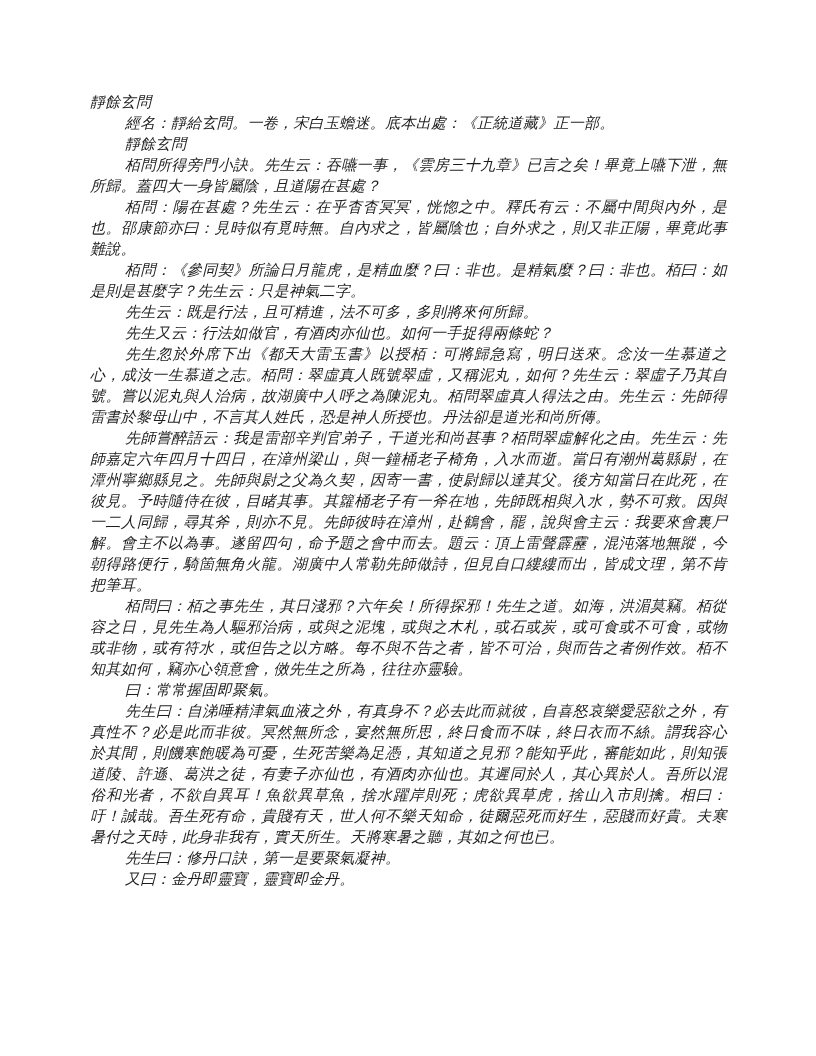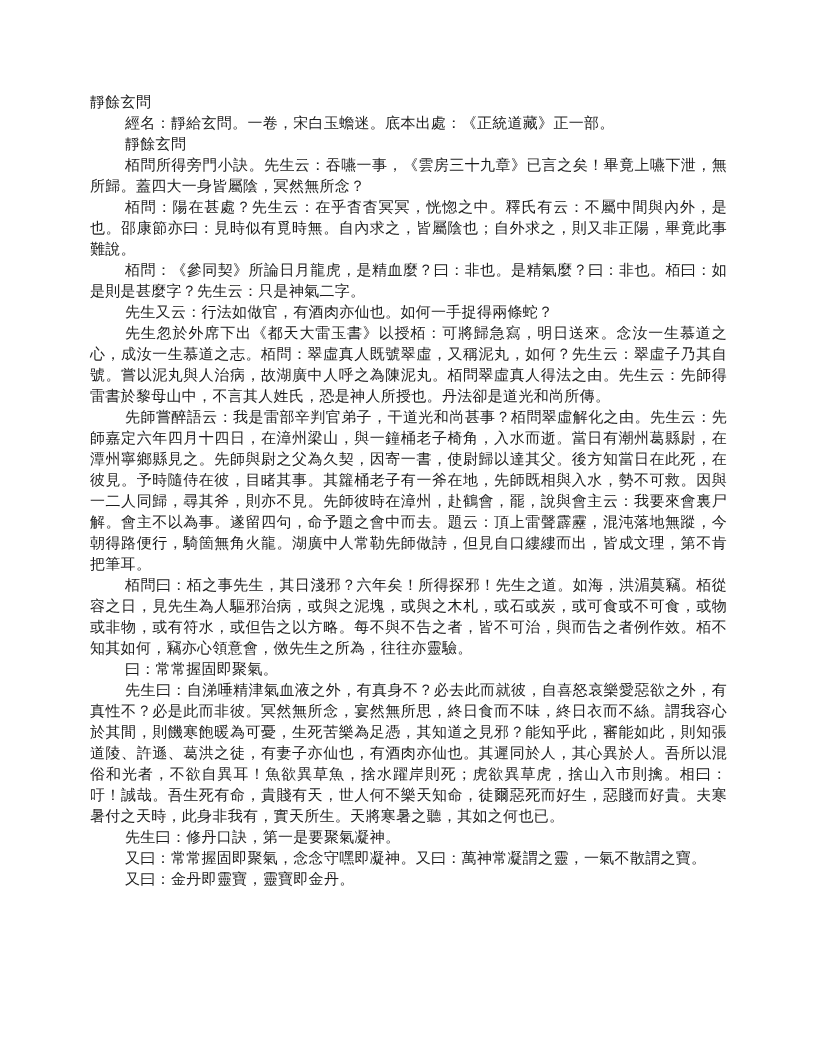--- a/index.html
+++ b/index.html
@@ -24,38 +24,39 @@
     line-height: 21px;
     letter-spacing: 0.3px;
     text-align: justify;
     text-justify: inter-ideograph;
   }
   .para {
     margin: 0;
     padding: 0;
     text-indent: 35px;
     word-break: break-all;
+    font-style: italic;
   }
   .para.no-indent {
     text-indent: 0;
   }
 </style>
 </head>
 <body>
 
 <div class="page">
   <p class="para no-indent">靜餘玄問</p>
   <p class="para">經名：靜給玄問。一卷，宋白玉蟾迷。底本出處：《正統道藏》正一部。</p>
   <p class="para">靜餘玄問</p>
-  <p class="para">栢問所得旁門小訣。先生云：吞嚥一事，《雲房三十九章》已言之矣！畢竟上嚥下泄，無所歸。蓋四大一身皆屬陰，冥然無所念？</p>
+  <p class="para">栢問所得旁門小訣。先生云：吞嚥一事，《雲房三十九章》已言之矣！畢竟上嚥下泄，無所歸。蓋四大一身皆屬陰，且道陽在甚處？</p>
   <p class="para">栢問：陽在甚處？先生云：在乎杳杳冥冥，恍惚之中。釋氏有云：不屬中間與內外，是也。邵康節亦曰：見時似有覓時無。自內求之，皆屬陰也；自外求之，則又非正陽，畢竟此事難說。</p>
   <p class="para">栢問：《參同契》所論日月龍虎，是精血麼？曰：非也。是精氣麼？曰：非也。栢曰：如是則是甚麼字？先生云：只是神氣二字。</p>
+  <p class="para">先生云：既是行法，且可精進，法不可多，多則將來何所歸。</p>
   <p class="para">先生又云：行法如做官，有酒肉亦仙也。如何一手捉得兩條蛇？</p>
   <p class="para">先生忽於外席下出《都天大雷玉書》以授栢：可將歸急寫，明日送來。念汝一生慕道之心，成汝一生慕道之志。栢問：翠虛真人既號翠虛，又稱泥丸，如何？先生云：翠虛子乃其自號。嘗以泥丸與人治病，故湖廣中人呼之為陳泥丸。栢問翠虛真人得法之由。先生云：先師得雷書於黎母山中，不言其人姓氏，恐是神人所授也。丹法卻是道光和尚所傳。</p>
   <p class="para">先師嘗醉語云：我是雷部辛判官弟子，干道光和尚甚事？栢問翠虛解化之由。先生云：先師嘉定六年四月十四日，在漳州梁山，與一鐘桶老子椅角，入水而逝。當日有潮州葛縣尉，在潭州寧鄉縣見之。先師與尉之父為久契，因寄一書，使尉歸以達其父。後方知當日在此死，在彼見。予時隨侍在彼，目睹其事。其籮桶老子有一斧在地，先師既相與入水，勢不可救。因與一二人同歸，尋其斧，則亦不見。先師彼時在漳州，赴鶴會，罷，說與會主云：我要來會裏尸解。會主不以為事。遂留四句，命予題之會中而去。題云：頂上雷聲霹靂，混沌落地無蹤，今朝得路便行，騎箇無角火龍。湖廣中人常勒先師做詩，但見自口縷縷而出，皆成文理，第不肯把筆耳。</p>
   <p class="para">栢問曰：栢之事先生，其日淺邪？六年矣！所得探邪！先生之道。如海，洪湄莫竊。栢從容之日，見先生為人驅邪治病，或與之泥塊，或與之木札，或石或炭，或可食或不可食，或物或非物，或有符水，或但告之以方略。每不與不告之者，皆不可治，與而告之者例作效。栢不知其如何，竊亦心領意會，傚先生之所為，往往亦靈驗。</p>
   <p class="para">曰：常常握固即聚氣。</p>
   <p class="para">先生曰：自涕唾精津氣血液之外，有真身不？必去此而就彼，自喜怒哀樂愛惡欲之外，有真性不？必是此而非彼。冥然無所念，宴然無所思，終日食而不味，終日衣而不絲。謂我容心於其間，則饑寒飽暖為可憂，生死苦樂為足憑，其知道之見邪？能知乎此，審能如此，則知張道陵、許遜、葛洪之徒，有妻子亦仙也，有酒肉亦仙也。其遲同於人，其心異於人。吾所以混俗和光者，不欲自異耳！魚欲異草魚，捨水躍岸則死；虎欲異草虎，捨山入市則擒。相曰：吁！誠哉。吾生死有命，貴賤有天，世人何不樂天知命，徒爾惡死而好生，惡賤而好貴。夫寒暑付之天時，此身非我有，實天所生。天將寒暑之聽，其如之何也已。</p>
   <p class="para">先生曰：修丹口訣，第一是要聚氣凝神。</p>
-  <p class="para">又曰：常常握固即聚氣，念念守嘿即凝神。又曰：萬神常凝謂之靈，一氣不散謂之寶。</p>
   <p class="para">又曰：金丹即靈寶，靈寶即金丹。</p>
 
 </div>
 
 </body></html>

